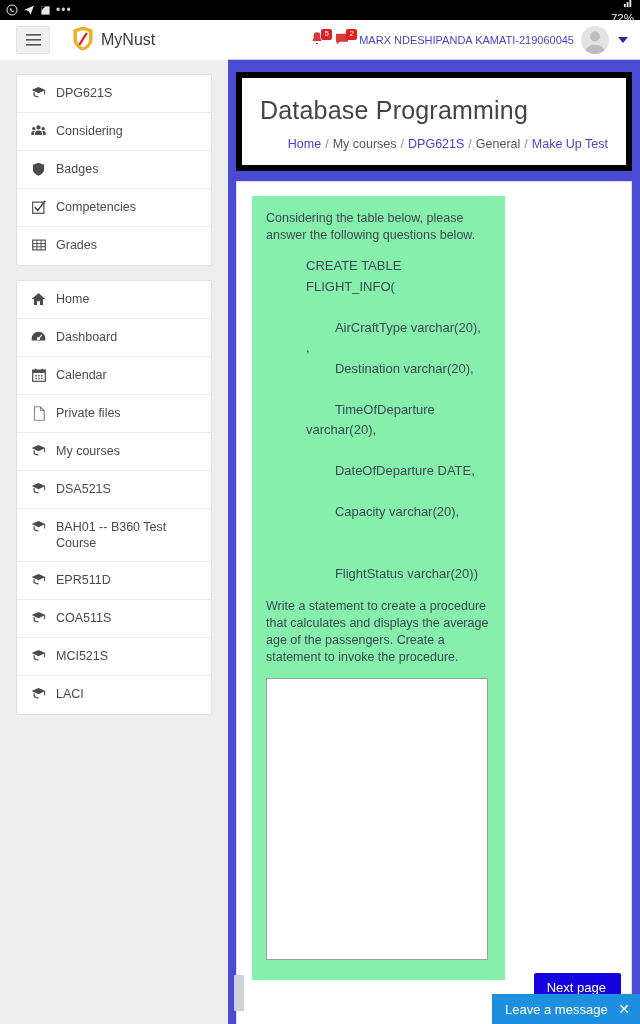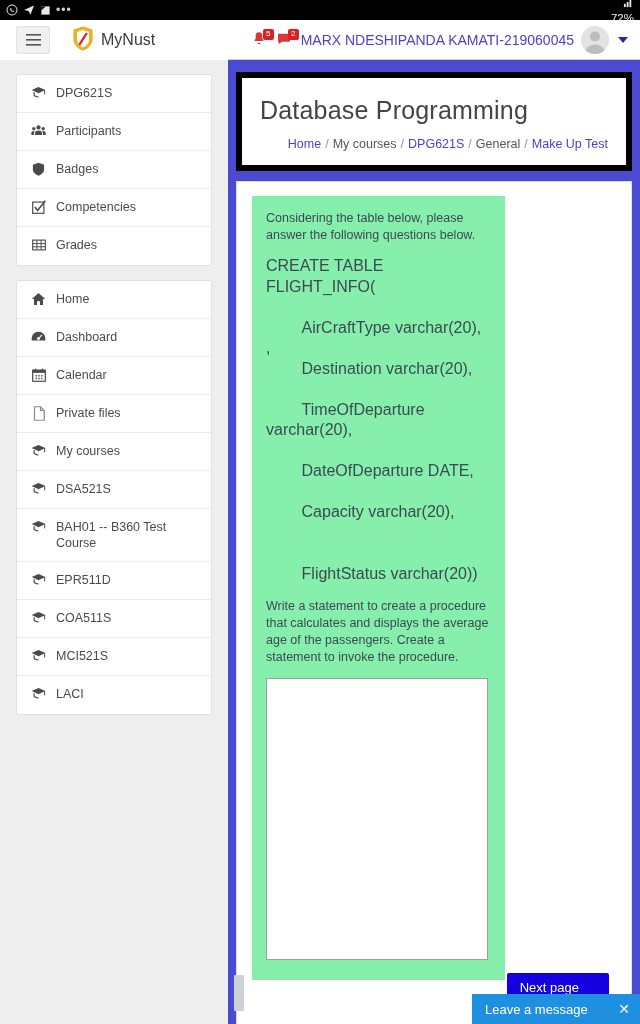--- a/index.html
+++ b/index.html
@@ -52,21 +52,21 @@
   .bell-wrap { position: relative; width: 18px; height: 20px; cursor: pointer; }
   .badge {
     position: absolute; top: -1px; right: -5px;
     background: #e02020; color: #fff;
     font-size: 8px; line-height: 10px;
     min-width: 11px; height: 11px;
     border-radius: 2px; text-align: center;
     padding: 0 1px;
   }
   .username {
-    font-size: 14px; color: #4a3fcf;
+    font-size: 11px; color: #4a3fcf;
     white-space: nowrap; cursor: pointer;
   }
   .avatar {
     width: 28px; height: 28px; border-radius: 50%;
     background: #e3e3e3; overflow: hidden;
     display: flex; align-items: flex-end; justify-content: center;
   }
   .avatar svg { display: block; }
   .caret {
     width: 0; height: 0;
@@ -163,63 +163,64 @@
     width: 253px;
   }
   .qtext {
     font-size: 12.5px;
     line-height: 17px;
     color: #3c4a52;
     margin-bottom: 12px;
     white-space: pre-wrap;
   }
   .qcode {
-    font-size: 16px;
+    font-size: 13px;
     line-height: 20.5px;
     color: #3c4a52;
     white-space: pre-wrap;
     margin-bottom: 14px;
+    margin-left: 40px;
   }
   .answer-box {
     background: #ffffff;
     border: 1px solid #9aa0a6;
     width: 222px;
     height: 282px;
     margin-top: 6px;
     cursor: text;
   }
 
   .nextbtn {
     position: absolute;
-    right: 22px; bottom: 37px;
+    right: 10px; bottom: 37px;
     background: #1500e0;
     color: #ffffff;
     font-size: 13px;
-    padding: 7px 30px 8px 13px;
+    padding: 7px 15px 8px 13px;
     border: none;
     border-radius: 2px;
     cursor: pointer;
     font-family: "Liberation Sans", sans-serif;
     text-align: center;
   }
 
   .mainscroll {
     position: absolute;
     left: 6px; top: 915px;
     width: 10px; height: 36px;
     background: #cdd1d8;
     border-radius: 1px;
     cursor: pointer;
   }
 
   
   .chatbar {
     position: absolute;
     right: 0; bottom: 0;
-    width: 168px; height: 30px;
+    width: 148px; height: 30px;
     background: #1f8fe0;
     display: flex; align-items: center;
     justify-content: space-between;
     padding: 0 10px 0 13px;
     cursor: pointer;
   }
   .chatbar .lab { color: #ffffff; font-size: 13px; }
   .chatbar .x { color: #ffffff; font-size: 14px; line-height: 1; cursor: pointer; }
 </style>
 </head>
@@ -353,21 +354,21 @@
           <span class="ic">
             <svg width="15" height="13" viewBox="0 0 24 20">
               <circle cx="12" cy="5" r="3.4" fill="#4b4b4b"></circle>
               <circle cx="4.5" cy="7" r="2.7" fill="#4b4b4b"></circle>
               <circle cx="19.5" cy="7" r="2.7" fill="#4b4b4b"></circle>
               <path d="M12 10c-3.6 0-5.6 2-5.6 4.4V17h11.2v-2.6C17.6 12 15.6 10 12 10z" fill="#4b4b4b"></path>
               <path d="M4.5 10.6c-2.6 0-4 1.5-4 3.2V17h4.2v-2.6c0-1.4.5-2.6 1.4-3.4a5 5 0 0 0-1.6-.4z" fill="#4b4b4b"></path>
               <path d="M19.5 10.6c2.6 0 4 1.5 4 3.2V17h-4.2v-2.6c0-1.4-.5-2.6-1.4-3.4a5 5 0 0 1 1.6-.4z" fill="#4b4b4b"></path>
             </svg>
           </span>
-          <span class="lbl">Participants</span>
+          <span class="lbl">Considering</span>
         </div>
         <div class="navitem">
           <span class="ic">
             <svg width="13" height="14" viewBox="0 0 18 20">
               <path d="M9 1 L17 4 V10.5 C17 15 13 18.5 9 19.5 C5 18.5 1 15 1 10.5 V4 Z" fill="#4b4b4b"></path>
             </svg>
           </span>
           <span class="lbl">Badges</span>
         </div>
         <div class="navitem">

